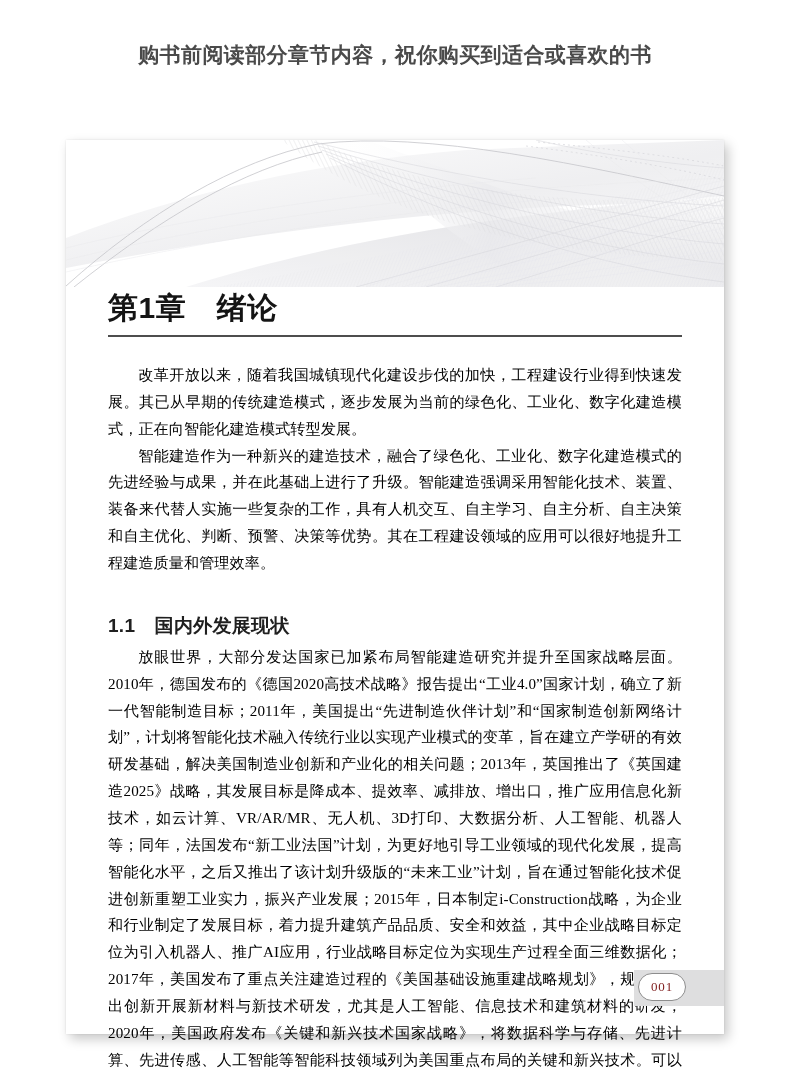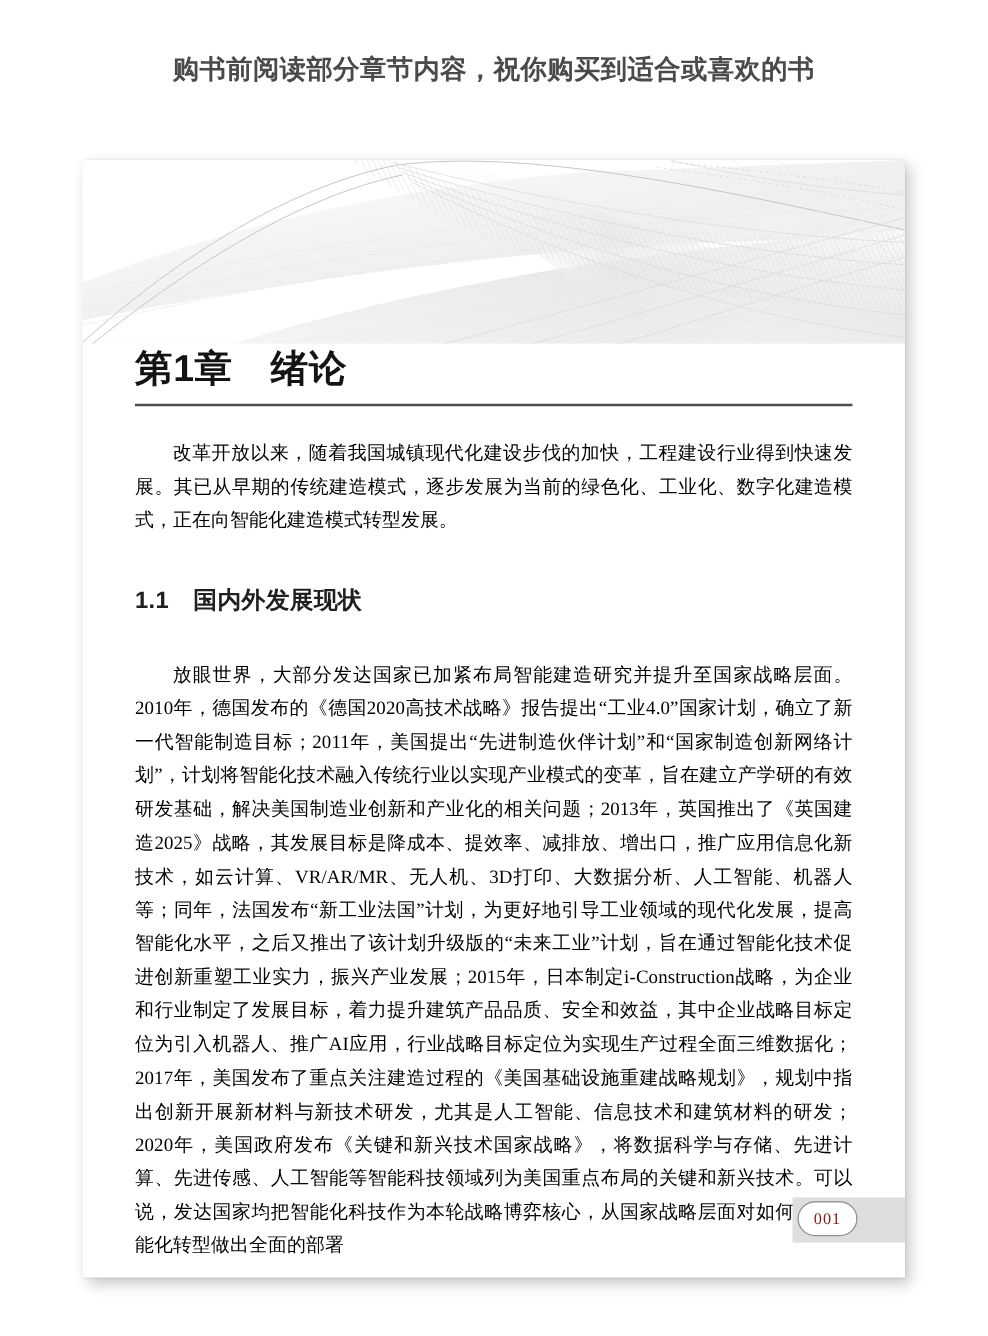--- a/index.html
+++ b/index.html
@@ -32,21 +32,21 @@
     font-weight: 700;
     color: #4a4a4a;
     letter-spacing: 0.4px;
     white-space: nowrap;
   }
 
   
   .page-sheet {
     position: absolute;
     left: 66px;
-    top: 128px;
+    top: 140px;
     width: 658px;
     height: 894px;
     background: #ffffff;
     box-shadow: 4px 5px 11px rgba(0,0,0,0.22), 0 0 2px rgba(0,0,0,0.10);
   }
 
   
   .chapter-art {
     position: absolute;
     left: 0;
@@ -96,21 +96,21 @@
     text-align: justify;
     text-justify: inter-character;
     text-indent: 2em;
     letter-spacing: 0.1px;
   }
   .section-head {
     font-family: "Liberation Sans", "DejaVu Sans", sans-serif;
     font-size: 19px;
     font-weight: 600;
     color: #202020;
-    margin: 36px 0 35px 0;
+    margin: 36px 0 5px 0;
     letter-spacing: 0.3px;
     white-space: pre;
   }
 
   
   .folio-band {
     position: absolute;
     right: 0;
     bottom: 28px;
     width: 90px;
@@ -235,20 +235,21 @@
 
   <div class="chapter-head">
     <div class="chapter-title">第1章　绪论</div>
     <div class="chapter-rule"></div>
   </div>
 
   <div class="body-col">
 
     <p class="para">改革开放以来，随着我国城镇现代化建设步伐的加快，工程建设行业得到快速发展。其已从早期的传统建造模式，逐步发展为当前的绿色化、工业化、数字化建造模式，正在向智能化建造模式转型发展。</p>
 
+    <p class="para">智能建造作为一种新兴的建造技术，融合了绿色化、工业化、数字化建造模式的先进经验与成果，并在此基础上进行了升级。智能建造强调采用智能化技术、装置、装备来代替人实施一些复杂的工作，具有人机交互、自主学习、自主分析、自主决策和自主优化、判断、预警、决策等优势。其在工程建设领域的应用可以很好地提升工程建造质量和管理效率。</p>
 
     <div class="section-head">1.1　国内外发展现状</div>
 
     <p class="para"><span>放眼世界，大部分发达国家已加紧布局智能建造研究并提升至国家战略层面。2010年，德国发布的《德国2020高技术战略》报告提出“工业4.0”国家计划，确立了新一代智能制造目标；2011年，美国提出“先进制造伙伴计划”和“国家制造创新网络计划”，计划将智能化技术融入传统行业以实现产业模式的变革，旨在建立产学研的有效研发基础，解决美国制造业创新和产业化的相关问题；2013年，英国推出了《英国建造2025》战略，其发展目标是降成本、提效率、减排放、增出口，推广应用信息化新技术，如云计算、VR/AR/MR、无人机、3D打印、大数据分析、人工智能、机器人等；同年，法国发布“新工业法国”计划，为更好地引导工业领域的现代化发展，提高智能化水平，之后又推出了该计划升级版的“未来工业”计划，旨在通过智能化技术促进创新重塑工业实力，振兴产业发展；2015年，日本制定i-Construction战略，为企业和行业制定了发展目标，着力提升建筑产品品质、安全和效益，其中企业战略目标定位为引入机器人、推广AI应用，行业战略目标定位为实现生产过程全面三维数据化；2017年，美国发布了重点关注建造过程的《美国基础设施重建战略规划》，规划中指出创新开展新材料与新技术研发，尤其是人工智能、信息技术和建筑材料的研发；2020年，美国政府发布《关键和新兴技术国家战略》，将数据科学与存储、先进计算、先进传感、人工智能等智能科技领域列为美国重点布局的关键和新兴技术。可以说，发达国家均把智能化科技作为本轮战略博弈核心，从国家战略层面对如何推进智能化转型做出全面的部署</span></p>
   </div>
 
   <div class="folio-band"></div>
   <div class="folio-circle">
     <span class="folio-num">001</span>
   </div>

